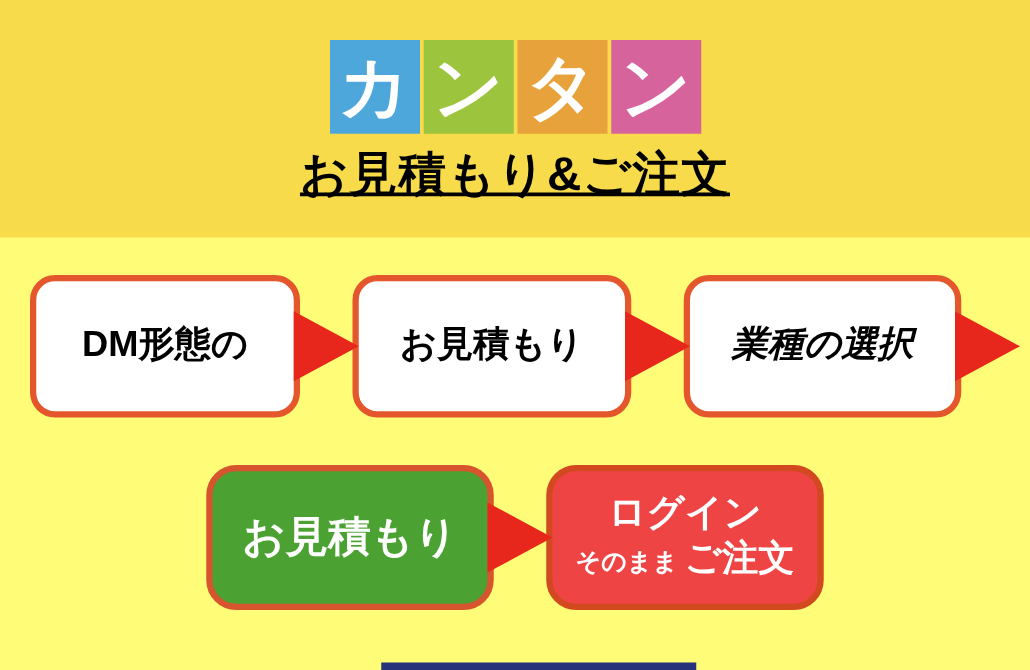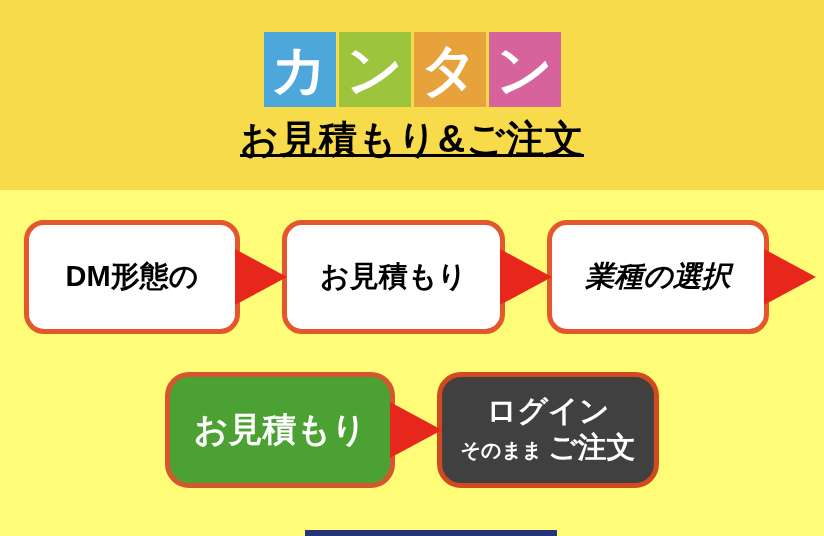--- a/index.html
+++ b/index.html
@@ -135,21 +135,21 @@
       <span>業種の選択</span>
     </div>
     <div class="arrow-right"></div>
   </div>
 
   <div class="flow-row2">
     <div class="action-box action-estimate" style="background-color: rgb(75, 162, 50);">
       <span>お見積もり</span>
     </div>
     <div class="arrow-right"></div>
-    <div class="action-box action-order" style="background-color: #404040;">
+    <div class="action-box action-order" style="background-color: #ef4444;">
       <span class="order-line1">ログイン</span>
       <span class="order-line2">
         <span>そのまま</span>
         <span class="order-large">ご注文</span>
       </span>
     </div>
   </div>
 
   <div class="bottom-partial-bar" style="background-color: rgb(38, 51, 122);"></div>
 

